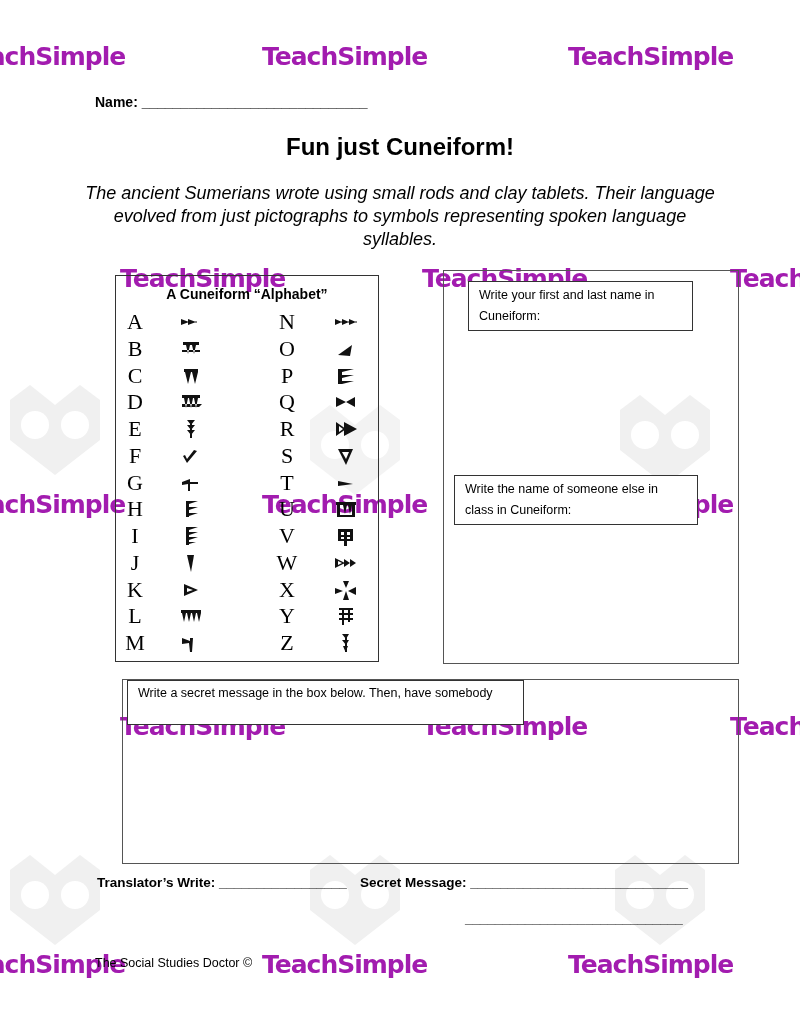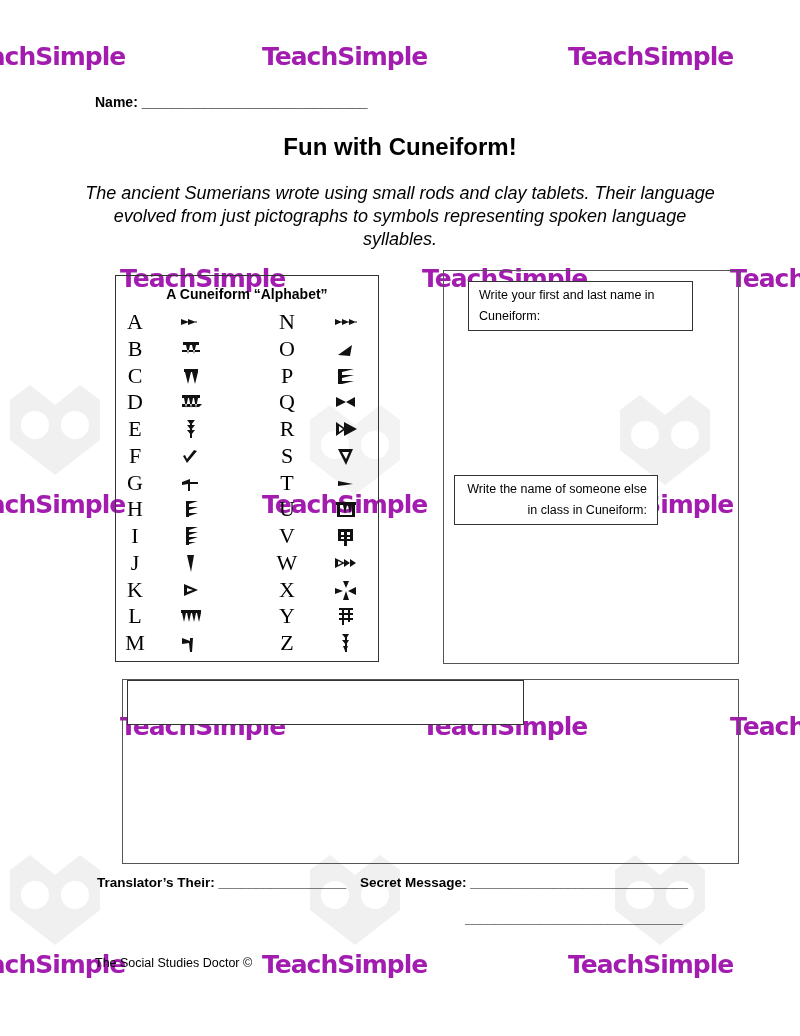--- a/index.html
+++ b/index.html
@@ -88,21 +88,21 @@
       <path d="M10 20 L30 5 L55 25 L80 5 L100 20 L100 60 L55 95 L10 60 Z"></path>
       <circle cx="35" cy="45" r="14" fill="#fff"></circle>
       <circle cx="75" cy="45" r="14" fill="#fff"></circle>
     </g>
   </svg>
 
 <div class="layer name-line">
   <span>Name:</span>
   <span>_____________________________</span>
 </div>
-<div class="layer title">Fun with Cuneiform!</div>
+<div class="layer title">Fun just Cuneiform!</div>
 <div class="layer intro">The ancient Sumerians wrote using small rods and clay tablets. Their language evolved from just pictographs to symbols representing spoken language syllables.</div>
 
 <div class="layer alpha-box">
   <div class="alpha-title">A Cuneiform “Alphabet”</div>
   <div id="alpha-rows">
       <div class="alpha-row" style="top: 33px;">
         <span class="letter" style="left: 7px;">A</span>
         <span class="sym" style="left: 62px;"><svg viewBox="0 0 26 22" fill="#111">
             <path d="M3 8 L11 11 L3 14 Z M10 8 L18 11 L10 14 Z M3 10.5 h16 v1 h-16z"></path>
           </svg></span>
@@ -235,30 +235,31 @@
         <span class="letter" style="left: 159px;">Z</span>
         <span class="sym" style="left: 217px;"><svg viewBox="0 0 26 22" fill="#111">
             <path d="M9 2 h7 l-3 5z M9 8 h7 l-3 5z M12 2 h2 v18 h-2z M10 14 h5 l-2.5 6z"></path>
           </svg></span>
       </div>
     </div>
 </div>
 
 <div class="layer right-box">
   <div class="prompt-box" style="left:24px;top:10px;width:225px;">Write your first and last name in Cuneiform:</div>
-  <div class="prompt-box" style="left:10px;top:204px;width:204px;text-align:right;">Write the name of someone else in class in Cuneiform:</div>
+  <div class="prompt-box" style="left:10px;top:204px;width:244px;">Write the name of someone else in class in Cuneiform:</div>
 </div>
 
 <div class="layer secret-box">
   <div class="prompt-box" style="left:4px;top:0px;width:397px;height:45px;padding-top:2px;line-height:20px;">
+    <div>Write a secret message in the box below. Then, have somebody</div>
   </div>
 </div>
 
 <div class="layer footer-line" style="left:97px;top:875px;">
-  <span>Translator’s Their:</span>
+  <span>Translator’s Write:</span>
   <span>_________________</span>
 </div>
 <div class="layer footer-line" style="left:360px;top:875px;">
   <span>Secret Message:</span>
   <span>_____________________________</span>
 </div>
 <div class="layer footer-line" style="left:465px;top:911px;">_____________________________</div>
 <div class="layer credit">The Social Studies Doctor ©</div>
 
 </body></html>

